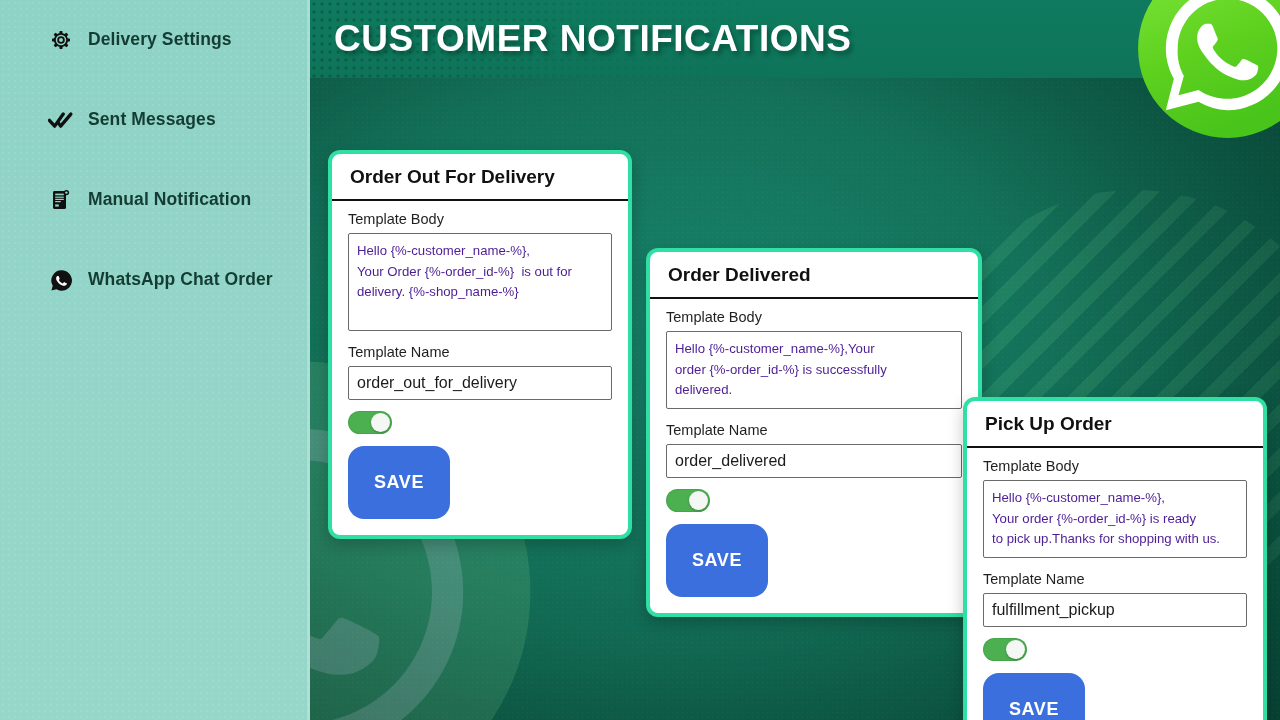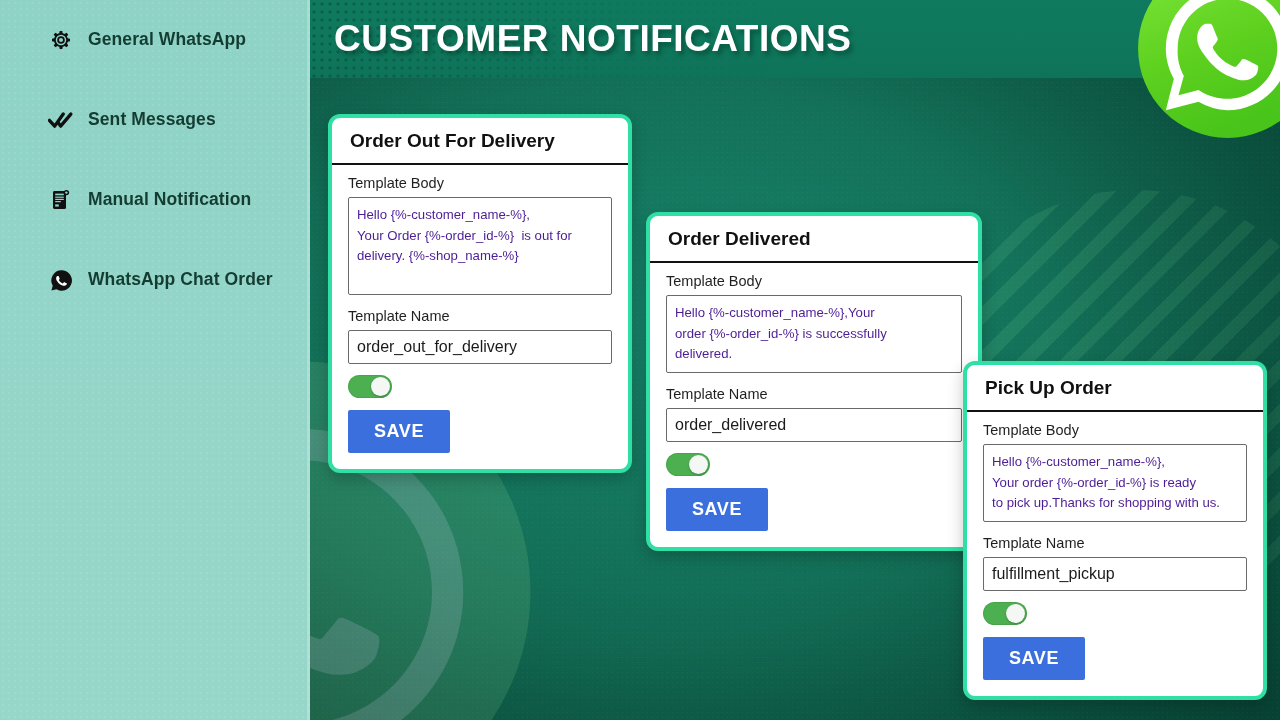--- a/index.html
+++ b/index.html
@@ -150,20 +150,21 @@
   .wa-logo svg { width: 100%; height: 100%; display: block; }
 
   
   .card {
     position: absolute;
     background: #ffffff;
     border: 4px solid #2fdfa3;
     border-radius: 12px;
     box-shadow: 0 6px 16px rgba(0,0,0,.22);
     z-index: 10;
+    margin-top: 36px;
   }
   .card-title {
     font-size: 19px;
     font-weight: 700;
     color: #111111;
     padding: 13px 0 11px 18px;
     border-bottom: 2px solid #111111;
     line-height: 1.1;
   }
   .card-body { padding: 10px 16px 16px 16px; }
@@ -218,22 +219,22 @@
     box-shadow: 0 1px 2px rgba(0,0,0,.25);
   }
   .save-btn {
     display: inline-block;
     background: #3a6fdd;
     color: #ffffff;
     font-size: 18px;
     font-weight: 700;
     letter-spacing: .6px;
     border: none;
-    border-radius: 2px;
-    padding: 11px 26px;
+    border-radius: 16px;
+    padding: 26px 26px;
     cursor: pointer;
     font-family: "Liberation Sans", "DejaVu Sans", sans-serif;
   }
 
   
   #card-0 { left: 328px; top: 114px;  width: 304px; }
   #card-1 { left: 646px; top: 212px;  width: 336px; }
   #card-2 { left: 963px; top: 361px;  width: 304px; }
 </style>
 </head>
@@ -260,21 +261,21 @@
 
     <nav class="nav">
 
       <div class="nav-item">
         <span class="nav-icon">
           <svg width="24" height="24" viewBox="0 0 24 24" fill="#111111" xmlns="http://www.w3.org/2000/svg">
             <path d="M12 8.2a3.8 3.8 0 1 0 0 7.6 3.8 3.8 0 0 0 0-7.6zm0 5.8a2 2 0 1 1 0-4 2 2 0 0 1 0 4z"></path>
             <path d="M21 13.3v-2.6l-2.3-.4a6.9 6.9 0 0 0-.8-1.9l1.3-1.9-1.8-1.8-1.9 1.3a6.9 6.9 0 0 0-1.9-.8L13.3 3h-2.6l-.4 2.2a6.9 6.9 0 0 0-1.9.8L6.5 4.7 4.7 6.5l1.3 1.9a6.9 6.9 0 0 0-.8 1.9L3 10.7v2.6l2.2.4c.2.7.5 1.3.8 1.9l-1.3 1.9 1.8 1.8 1.9-1.3c.6.3 1.2.6 1.9.8l.4 2.2h2.6l.4-2.2c.7-.2 1.3-.5 1.9-.8l1.9 1.3 1.8-1.8-1.3-1.9c.3-.6.6-1.2.8-1.9l2.2-.4zM12 17.2A5.2 5.2 0 1 1 12 6.8a5.2 5.2 0 0 1 0 10.4z"></path>
           </svg>
         </span>
-        <span class="nav-label">General WhatsApp</span>
+        <span class="nav-label">Delivery Settings</span>
       </div>
 
 
       <div class="nav-item">
         <span class="nav-icon">
           <svg width="26" height="22" viewBox="0 0 28 20" fill="none" xmlns="http://www.w3.org/2000/svg">
             <path d="M1.5 10.4 L7.2 16.6 L16.4 3.6" stroke="#111111" stroke-width="3.6" stroke-linecap="round" stroke-linejoin="round"></path>
             <path d="M11.4 13.6 L13.6 16.6 L24.6 3.6" stroke="#111111" stroke-width="3.6" stroke-linecap="round" stroke-linejoin="round"></path>
           </svg>
         </span>

